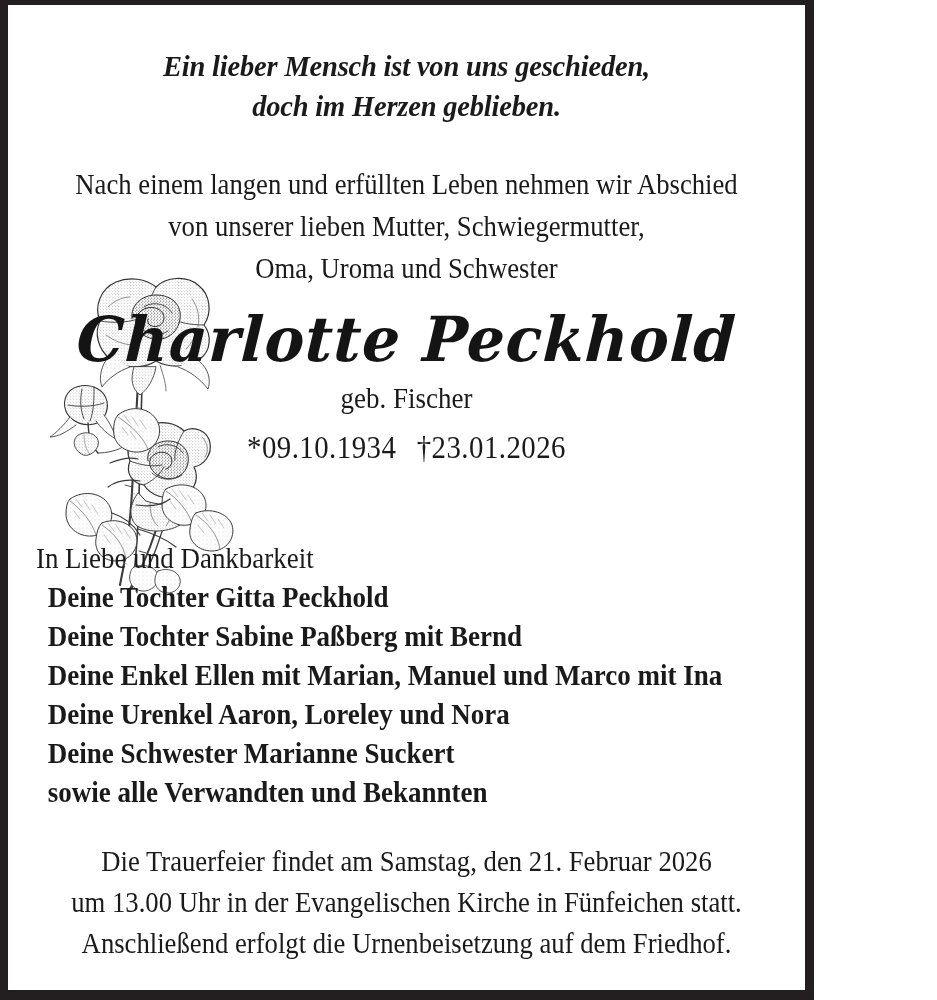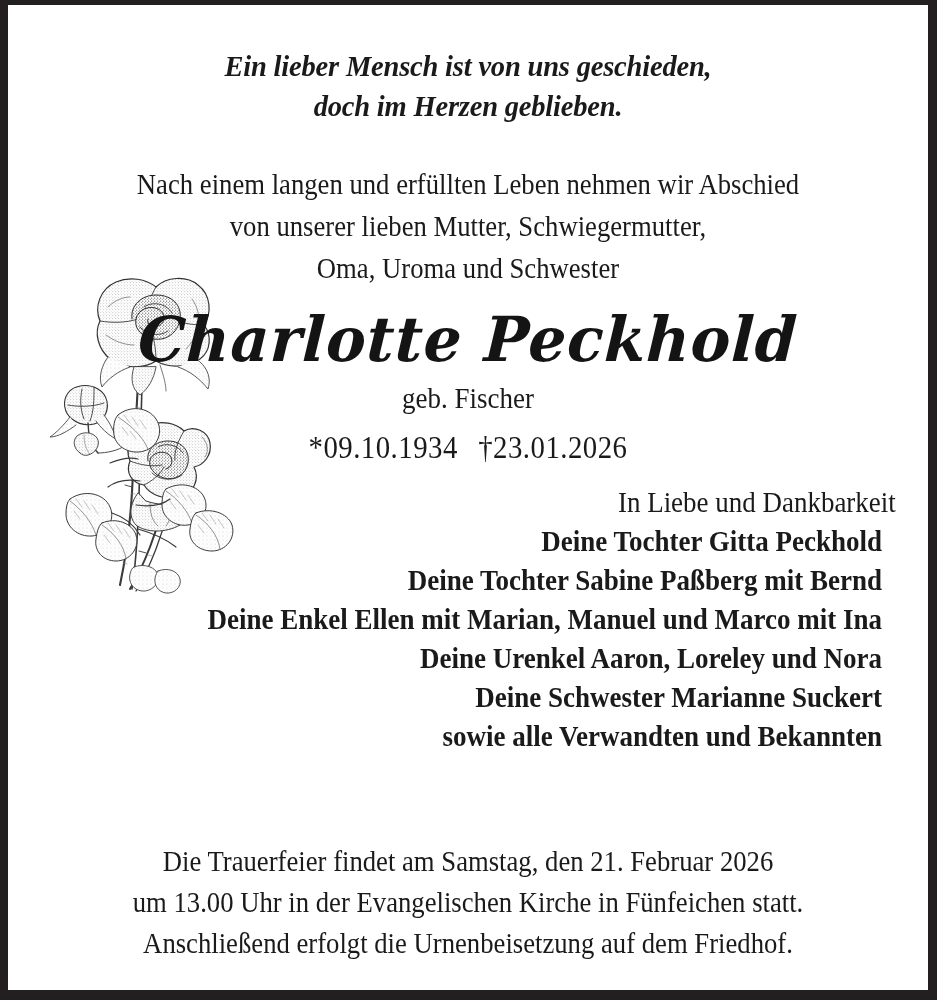--- a/index.html
+++ b/index.html
@@ -7,21 +7,21 @@
     margin: 0;
     padding: 0;
     background: #ffffff;
   }
   body {
     font-family: "Liberation Serif", "DejaVu Serif", serif;
   }
 
   .notice {
     position: relative;
-    width: 937px;
+    width: 814px;
     height: 1000px;
     box-sizing: border-box;
     background: #0369a1;
     border-left: 8px solid #231f20;
     border-right: 9px solid #231f20;
     border-top: 5px solid #231f20;
     border-bottom: 10px solid #231f20;
     overflow: hidden;
     text-decoration: underline;
   }
@@ -113,22 +113,22 @@
     letter-spacing: 0.5px;
     color: #1a1a1a;
     transform: scaleX(0.93);
   }
   .life-dates .gap { display: inline-block; width: 22px; }
 
   .family {
     position: absolute;
     left: 0;
     right: 0;
-    top: 478px;
-    text-align: right;
+    top: 534px;
+    text-align: left;
     color: #1a1a1a;
   }
   .family .lead {
     display: block;
     font-size: 29px;
     line-height: 38px;
     white-space: nowrap;
     transform: scaleX(0.93);
   }
   .family .kin {

